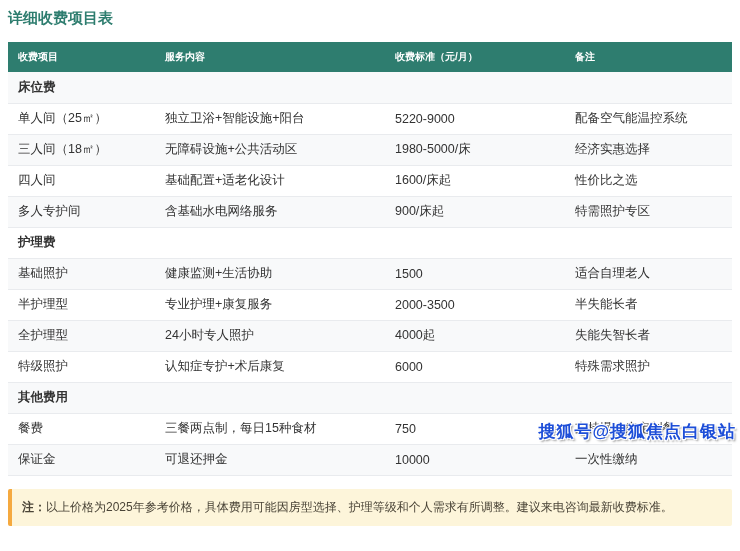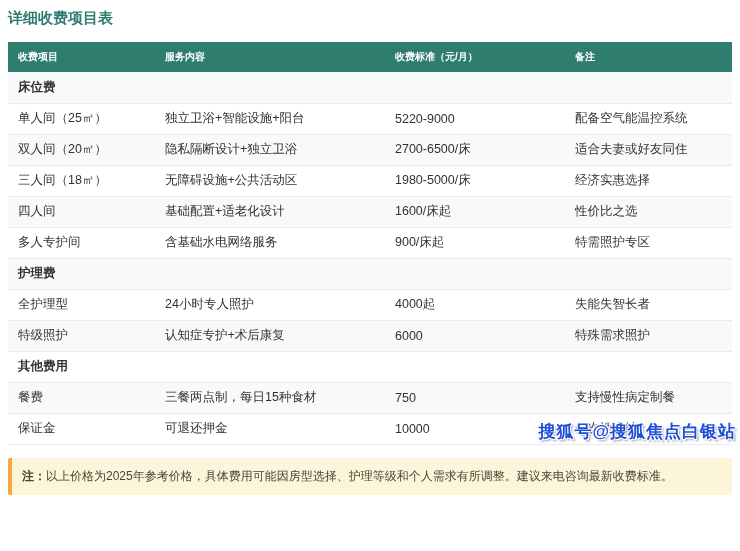--- a/index.html
+++ b/index.html
@@ -112,45 +112,51 @@
       <tr class="section-row">
         <td colspan="4">床位费</td>
       </tr>
       <tr>
         <td>单人间（25㎡）</td>
         <td>独立卫浴+智能设施+阳台</td>
         <td>5220-9000</td>
         <td>配备空气能温控系统</td>
       </tr>
       <tr>
-        <td>双人间（20㎡）</td>
-        <td>隐私隔断设计+独立卫浴</td>
-        <td>2700-6500/床</td>
-        <td>适合夫妻或好友同住</td>
-      </tr>
-      <tr>
         <td>三人间（18㎡）</td>
         <td>无障碍设施+公共活动区</td>
         <td>1980-5000/床</td>
         <td>经济实惠选择</td>
       </tr>
       <tr>
         <td>四人间</td>
         <td>基础配置+适老化设计</td>
         <td>1600/床起</td>
         <td>性价比之选</td>
       </tr>
       <tr>
         <td>多人专护间</td>
         <td>含基础水电网络服务</td>
         <td>900/床起</td>
         <td>特需照护专区</td>
       </tr>
       <tr class="section-row">
         <td colspan="4">护理费</td>
+      </tr>
+      <tr>
+        <td>基础照护</td>
+        <td>健康监测+生活协助</td>
+        <td>1500</td>
+        <td>适合自理老人</td>
+      </tr>
+      <tr>
+        <td>半护理型</td>
+        <td>专业护理+康复服务</td>
+        <td>2000-3500</td>
+        <td>半失能长者</td>
       </tr>
       <tr>
         <td>全护理型</td>
         <td>24小时专人照护</td>
         <td>4000起</td>
         <td>失能失智长者</td>
       </tr>
       <tr>
         <td>特级照护</td>
         <td>认知症专护+术后康复</td>

